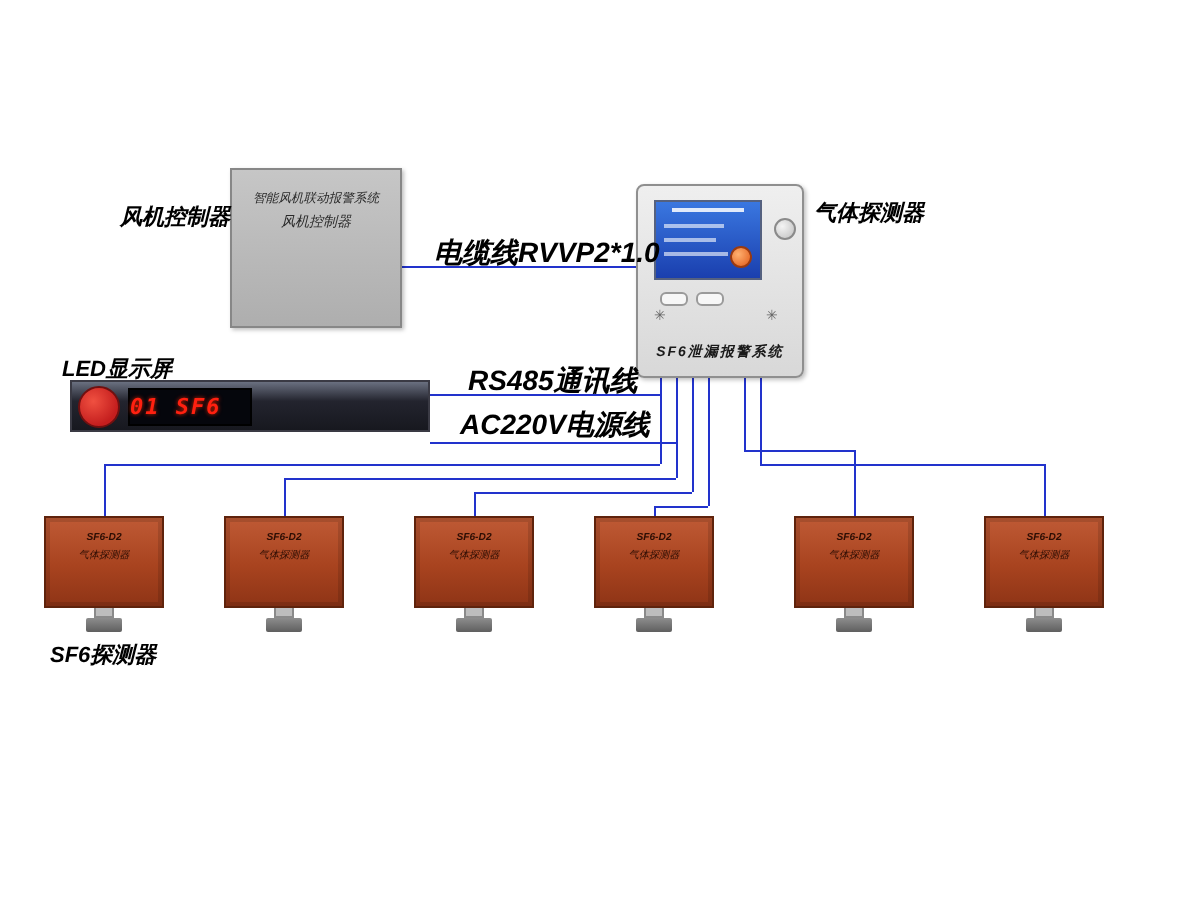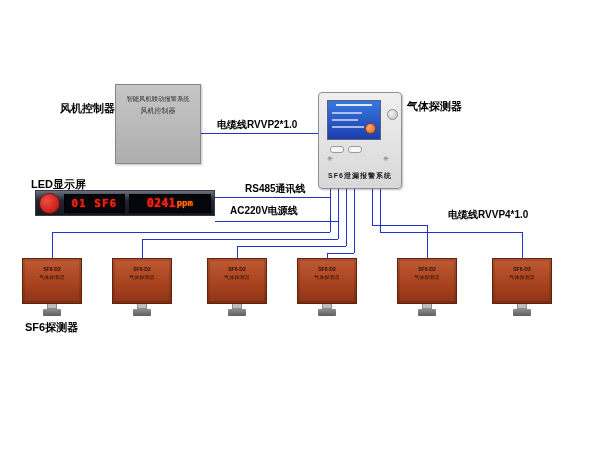--- a/index.html
+++ b/index.html
@@ -1,21 +1,22 @@
 <!DOCTYPE html>
 <html style="--wire: #2233cc; --led-red: #ff2010; --led-unit: #ff7700; --detector-body: #a8431f; --logo-red: #c41e1e;"><head>
 <meta charset="utf-8">
 <style>
   html,body{margin:0;padding:0;background:#fff;}
   #canvas{
     position:relative;width:600px;height:450px;background:#fff;overflow:hidden;
     font-family:"Liberation Sans","DejaVu Sans",sans-serif;
+    font-style:italic;
   }
   .lbl{position:absolute;font-weight:bold;font-size:11px;color:#000;white-space:nowrap;}
-  .lbl.small{font-size:10px;padding-left:11px;}
+  .lbl.small{font-size:14px;padding-left:11px;}
   .wire{position:absolute;background:var(--wire,#2233cc);}
   .wire.h{height:1px;}
   .wire.v{width:1px;}
 
   
   .fanbox{
     position:absolute;left:115px;top:84px;width:86px;height:80px;
     background:linear-gradient(180deg,#c6c6c6,#aeaeae);
     border:1px solid #878787;box-shadow:1px 1px 2px rgba(0,0,0,.25);
     text-align:center;box-sizing:border-box;padding-top:9px;
@@ -70,21 +71,21 @@
     border:1px solid #3a3a44;box-sizing:border-box;
     display:flex;align-items:center;gap:4px;padding:0 3px;
   }
   .led-logo{
     width:19px;height:19px;border-radius:50%;flex:0 0 auto;
     background:radial-gradient(circle at 35% 35%,#f05040,var(--logo-red,#c41e1e) 70%);
     border:1px solid #701010;
   }
   .led-seg{
     height:19px;background:#05060c;border:1px solid #000;box-sizing:border-box;
-    display:flex;align-items:center;justify-content:center;
+    display:flex;align-items:center;justify-content:flex-start;
     font-family:"DejaVu Sans Mono",monospace;font-weight:bold;
     color:var(--led-red,#ff2010);text-shadow:0 0 2px rgba(255,40,0,.8);
   }
   .led-seg.seg1{width:62px;font-size:11px;letter-spacing:1px;}
   .led-seg.seg2{width:84px;font-size:12px;}
   .led-unit{font-size:9px;color:var(--led-unit,#ff7700);margin-left:1px;}
 
   
   .detector{position:absolute;top:258px;width:60px;text-align:center;}
   .det-box{
@@ -152,28 +153,23 @@
   </div>
   <div class="lbl" style="left:407px;top:99px">气体探测器</div>
   <div class="lbl small" style="left:206px;top:118px">电缆线RVVP2*1.0</div>
 
   <div class="lbl" style="left:31px;top:177px">LED显示屏</div>
   <div class="led-bar">
     <div class="led-logo"></div>
     <div class="led-seg seg1">
       <span>01 SF6</span>
     </div>
-    <div class="led-seg seg2">
-      <span class="led-val">0241</span>
-      <span class="led-unit">ppm</span>
-    </div>
-  </div>
-  <div class="lbl small" style="left:234px;top:182px">RS485通讯线</div>
+  </div>
+  <div class="lbl small" style="left:223px;top:182px">RS485通讯线</div>
   <div class="lbl small" style="left:219px;top:204px">AC220V电源线</div>
-  <div class="lbl small" style="left:437px;top:208px">电缆线RVVP4*1.0</div>
 
   <div class="detector" style="left:22px">
     <div class="det-box">
       <div class="det-model">SF6-D2</div>
       <div class="det-name">气体探测器</div>
     </div>
     <div class="det-neck"></div>
     <div class="det-base"></div>
   </div>
   <div class="detector" style="left:112px">

